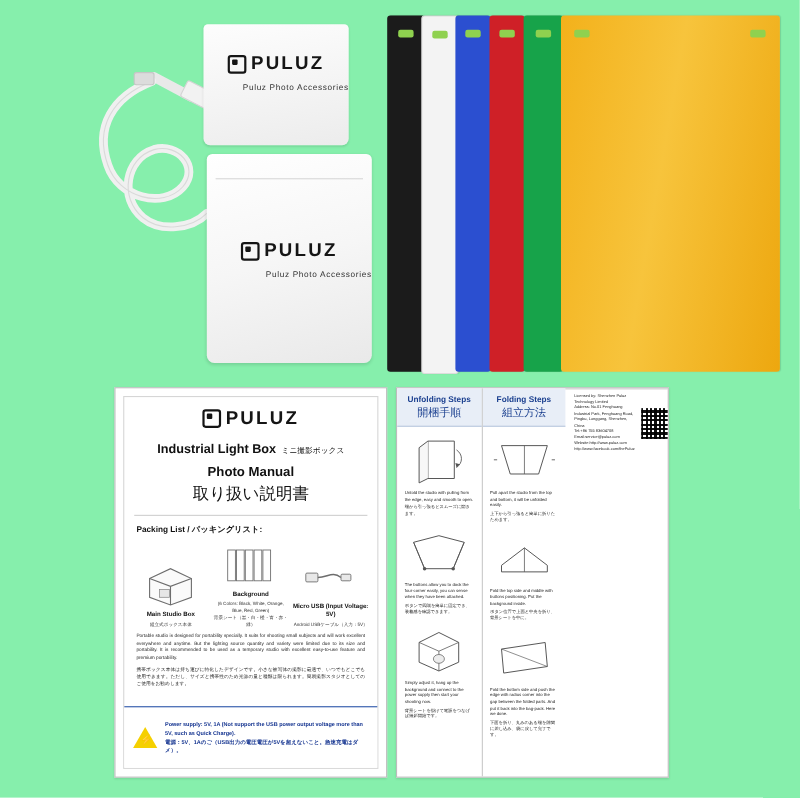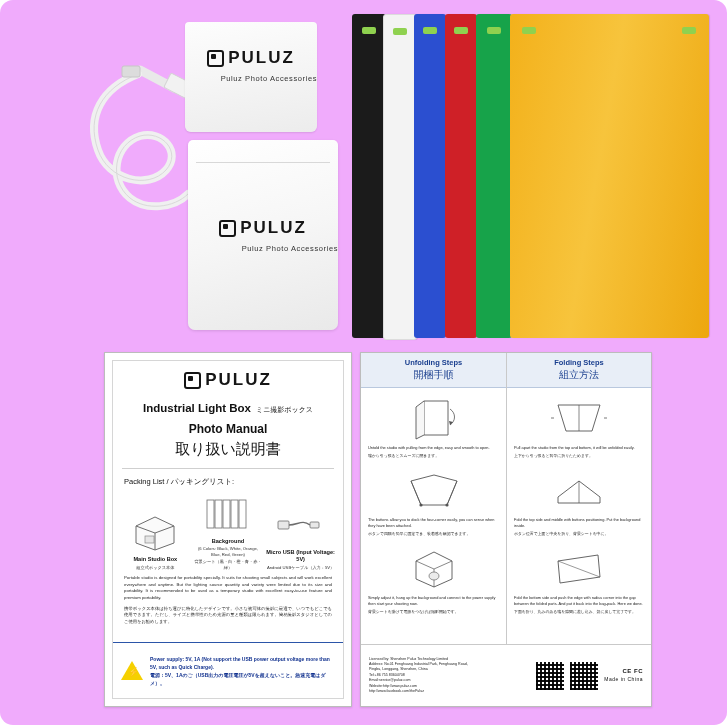--- a/index.html
+++ b/index.html
@@ -11,22 +11,21 @@
     width: 727px;
     height: 725px;
     font-family: "Liberation Sans", sans-serif;
     color: #111;
     overflow: hidden;
   }
   .page {
     position: relative;
     width: 727px;
     height: 725px;
-    background: #f0abfc;
-    border-radius: 13px;
+    background: #86efac;
   }
 
   
   .top-section {
     position: absolute;
     left: 0; top: 0;
     width: 727px; height: 350px;
   }
 
   
@@ -171,21 +170,21 @@
     font-size: 15px;
     margin-top: 4px;
   }
   .manual-rule {
     height: 1px;
     background: #cfcfcf;
     margin: 9px 9px 0 9px;
   }
   .section-label {
     font-size: 7.5px;
-    font-weight: normal;
+    font-weight: bold;
     margin: 8px 0 0 11px;
   }
 
   .packing-row {
     display: flex;
     justify-content: space-around;
     align-items: flex-end;
     margin-top: 6px;
     padding: 0 6px;
   }
@@ -257,28 +256,28 @@
     font-size: 5px;
     line-height: 1.6;
     color: #12328f;
     font-weight: bold;
   }
 
   
   .steps-card {
     position: absolute;
     left: 360px; top: 2px;
-    width: 292px; height: 355px;
+    width: 248px; height: 355px;
     background: #ffffff;
     border: 1px solid #bcbcbc;
     box-shadow: 0 1px 2px rgba(0,0,0,0.12);
     box-sizing: border-box;
     overflow: hidden;
     display: flex;
-    flex-direction: column;
+    flex-direction: row;
   }
   .steps-cols {
     display: flex;
     flex: 1 1 auto;
   }
   .steps-col {
     width: 50%;
     box-sizing: border-box;
   }
   .steps-col + .steps-col { border-left: 1px solid #c9c9c9; }

